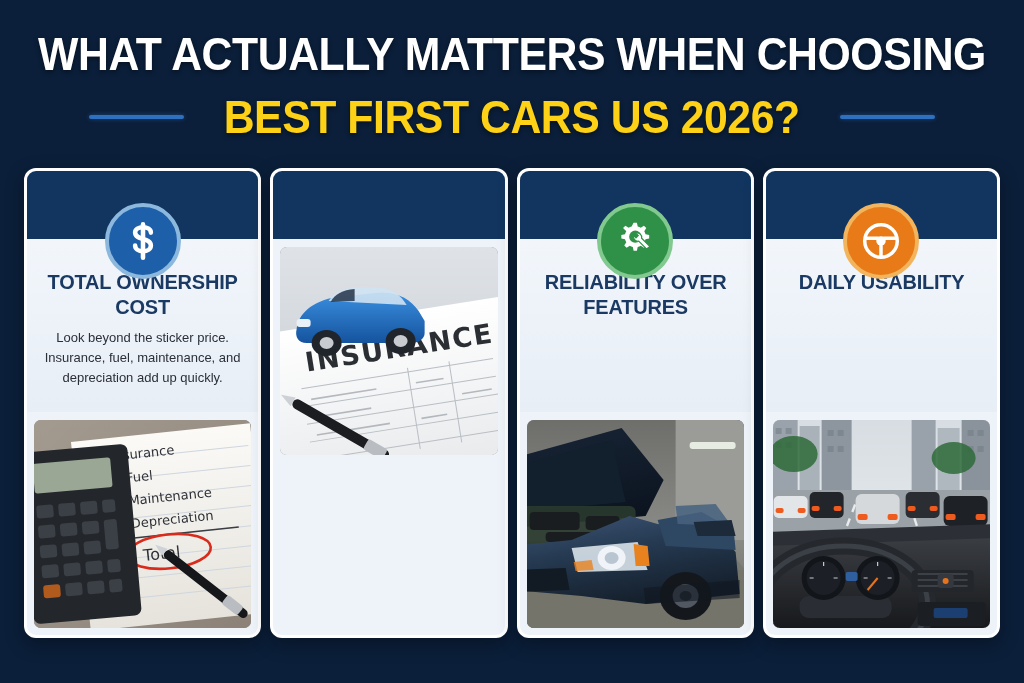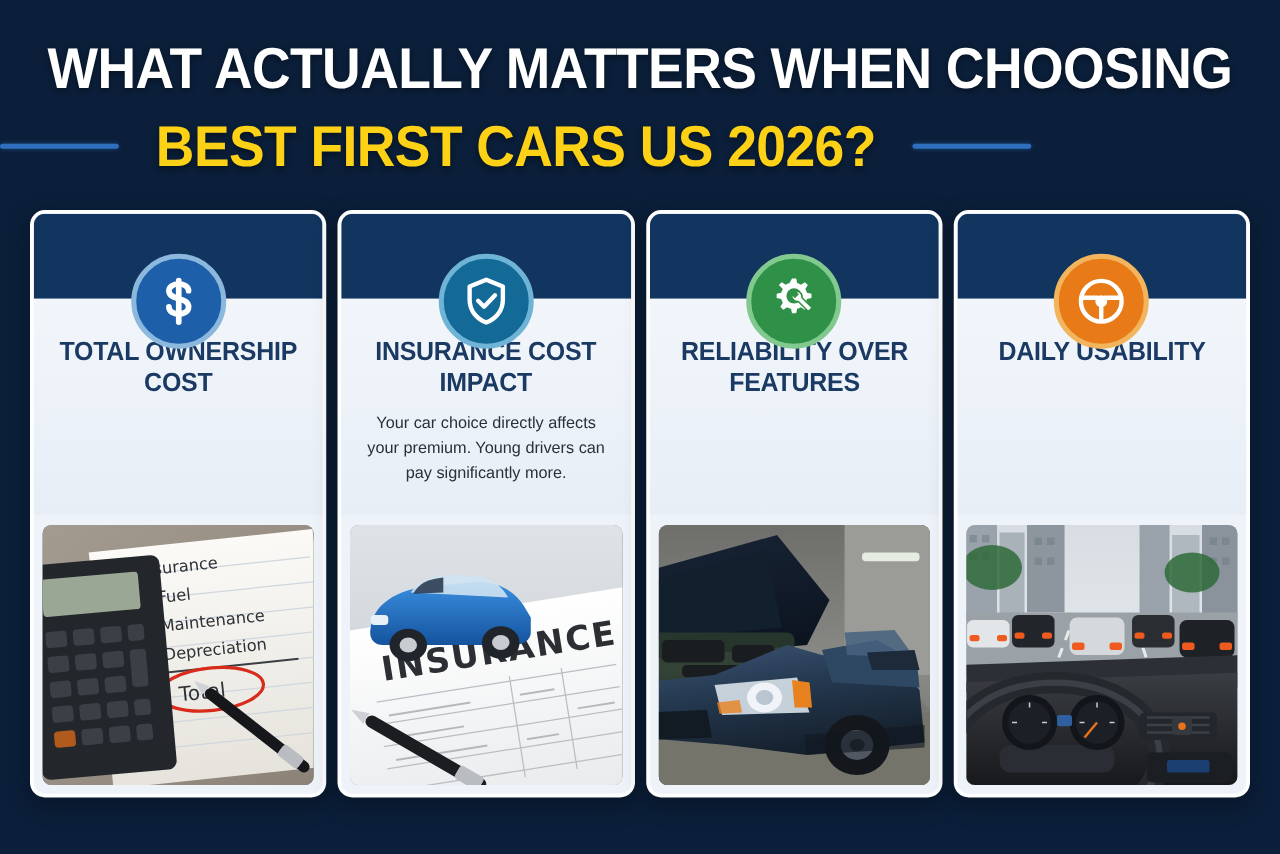--- a/index.html
+++ b/index.html
@@ -43,21 +43,22 @@
     transform: scaleX(0.93);
     text-shadow: 0 2px 5px rgba(0,0,0,0.45);
     white-space: nowrap;
   }
   .sub-row {
     position: absolute;
     top: 86px; left: 0; right: 0;
     height: 62px;
     display: flex;
     align-items: center;
-    gap: 8px;
+    justify-content: center;
+    gap: 18px;
   }
   .rule {
     width: 95px;
     height: 4px;
     background: #2f6fc0;
     border-radius: 2px;
     flex: 0 0 auto;
     box-shadow: 0 0 4px rgba(47,111,192,0.5);
   }
   .title-sub {
@@ -182,20 +183,21 @@
       <div class="card-body">
         <div class="badge-wrap">
           <div class="badge badge-blue">
             <svg viewBox="0 0 24 24" fill="none" stroke="#ffffff" stroke-width="2.6" stroke-linecap="round">
               <path d="M12 2.5v19"></path>
               <path d="M16.5 7.2c0-1.9-2-3.1-4.5-3.1s-4.5 1.2-4.5 3.1c0 4.6 9 2.6 9 7.4 0 2-2 3.3-4.5 3.3s-4.5-1.3-4.5-3.3"></path>
             </svg>
           </div>
         </div>
         <div class="card-heading">TOTAL OWNERSHIP COST</div>
+        <div class="card-text">Look beyond the sticker price. Insurance, fuel, maintenance, and depreciation add up quickly.</div>
       </div>
       <div class="photo">
         <svg viewBox="0 0 220 208" preserveAspectRatio="xMidYMid slice">
           <defs>
             <linearGradient id="desk1" x1="0" y1="0" x2="1" y2="1">
               <stop offset="0" stop-color="#a39a90"></stop>
                 <stop offset="1" stop-color="#8c8278"></stop>
             </linearGradient>
             <linearGradient id="paper1" x1="0" y1="0" x2="0" y2="1">
               <stop offset="0" stop-color="#fbfaf7"></stop>
@@ -254,32 +256,20 @@
             <rect x="120" y="158" width="104" height="9" rx="4.5" fill="#15171b"></rect>
             <rect x="196" y="157" width="20" height="11" rx="3" fill="#b9bdc2"></rect>
             <polygon points="120,158 108,162.5 120,167" fill="#cfd3d8"></polygon>
           </g>
         </svg>
       </div>
     </div>
 
     <div class="card">
       <div class="card-band"></div>
-      <div class="card-body">
-        <div class="badge-wrap">
-          <div class="badge badge-teal">
-            <svg viewBox="0 0 24 24" fill="none" stroke="#ffffff" stroke-width="2" stroke-linecap="round" stroke-linejoin="round">
-              <path d="M12 2.2 4.4 5.3v6c0 5 3.2 8.7 7.6 10.4 4.4-1.7 7.6-5.4 7.6-10.4v-6z"></path>
-              <path d="M8.3 11.8l2.7 2.7 5-5.2"></path>
-            </svg>
-          </div>
-        </div>
-        <div class="card-heading">INSURANCE COST IMPACT</div>
-        <div class="card-text">Your car choice directly affects your premium. Young drivers can pay significantly more.</div>
-      </div>
       <div class="photo">
         <svg viewBox="0 0 220 208" preserveAspectRatio="xMidYMid slice">
           <defs>
             <linearGradient id="bg2" x1="0" y1="0" x2="0" y2="1">
               <stop offset="0" stop-color="#dfe3e7"></stop>
                 <stop offset="1" stop-color="#c5cad0"></stop>
             </linearGradient>
             <linearGradient id="doc2" x1="0" y1="0" x2="0" y2="1">
               <stop offset="0" stop-color="#ffffff"></stop>
                 <stop offset="1" stop-color="#e8eaec"></stop>

